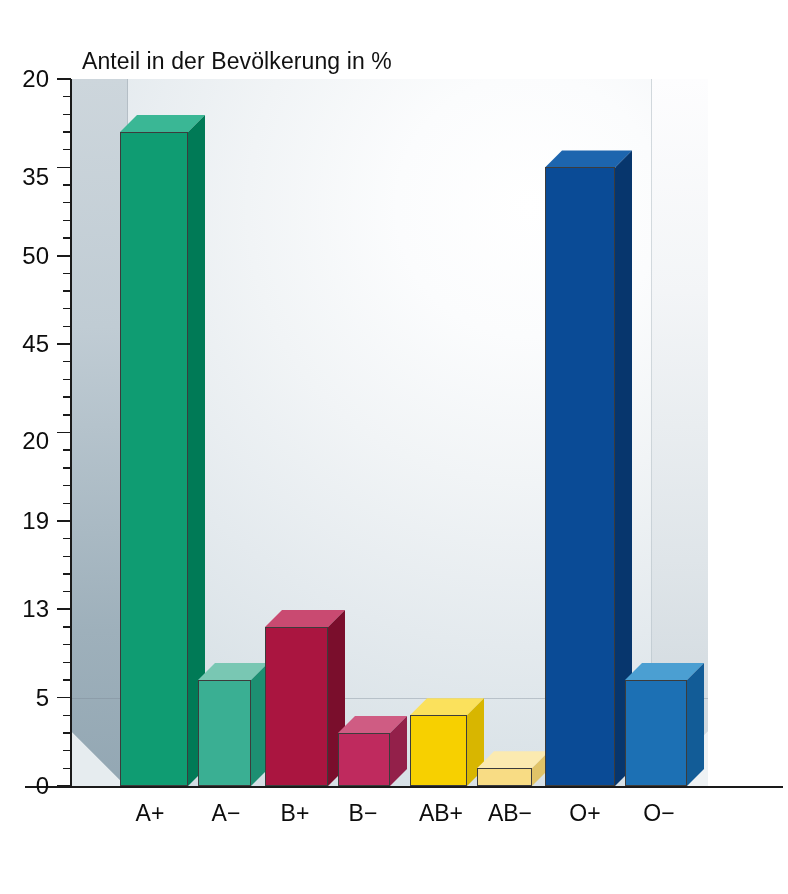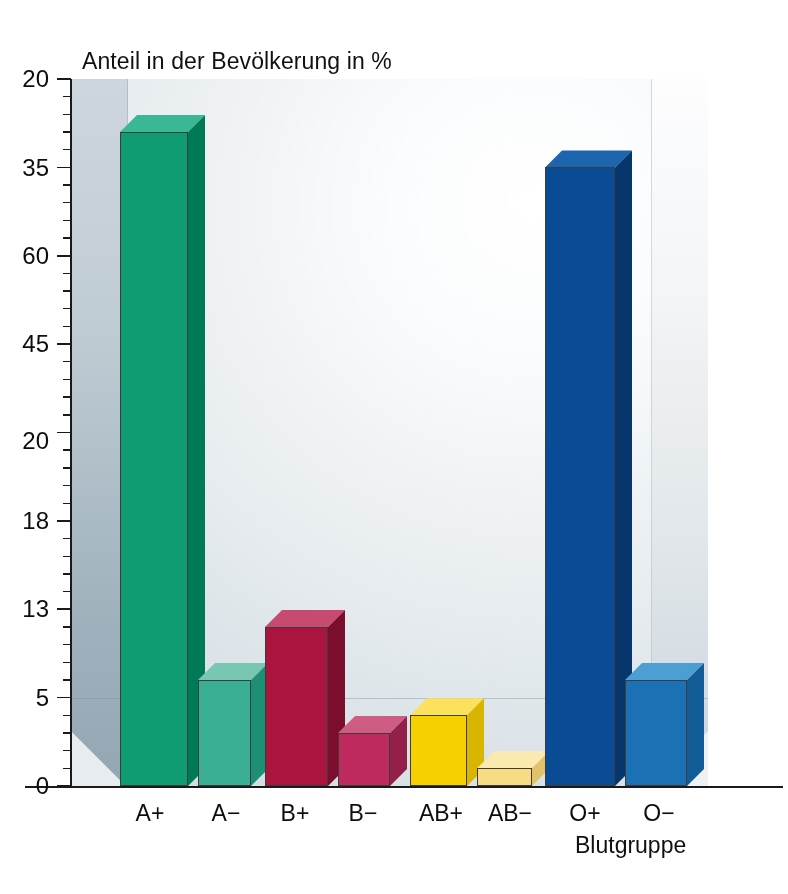--- a/index.html
+++ b/index.html
@@ -290,59 +290,58 @@
       <div class="tick-minor" style="top: 661.575px;"></div>
       <div class="tick-minor" style="top: 643.9px;"></div>
       <div class="tick-minor" style="top: 626.225px;"></div>
       <div class="tick-major" style="top: 608.45px;"></div>
       <div class="ylabel" style="top: 609.25px;">13</div>
       <div class="tick-minor" style="top: 590.875px;"></div>
       <div class="tick-minor" style="top: 573.2px;"></div>
       <div class="tick-minor" style="top: 555.525px;"></div>
       <div class="tick-minor" style="top: 537.85px;"></div>
       <div class="tick-major" style="top: 520.075px;"></div>
-      <div class="ylabel" style="top: 520.875px;">18</div>
+      <div class="ylabel" style="top: 520.875px;">19</div>
       <div class="tick-minor" style="top: 502.5px;"></div>
       <div class="tick-minor" style="top: 484.825px;"></div>
       <div class="tick-minor" style="top: 467.15px;"></div>
       <div class="tick-minor" style="top: 449.475px;"></div>
       <div class="tick-major" style="top: 431.7px;"></div>
       <div class="ylabel" style="top: 432.5px; margin-top: 8px;">20</div>
       <div class="tick-minor" style="top: 414.125px;"></div>
       <div class="tick-minor" style="top: 396.45px;"></div>
       <div class="tick-minor" style="top: 378.775px;"></div>
       <div class="tick-minor" style="top: 361.1px;"></div>
       <div class="tick-major" style="top: 343.325px;"></div>
       <div class="ylabel" style="top: 344.125px;">45</div>
       <div class="tick-minor" style="top: 325.75px;"></div>
       <div class="tick-minor" style="top: 308.075px;"></div>
       <div class="tick-minor" style="top: 290.4px;"></div>
       <div class="tick-minor" style="top: 272.725px;"></div>
       <div class="tick-major" style="top: 254.95px;"></div>
-      <div class="ylabel" style="top: 255.75px;">60</div>
+      <div class="ylabel" style="top: 255.75px;">50</div>
       <div class="tick-minor" style="top: 237.375px;"></div>
       <div class="tick-minor" style="top: 219.7px;"></div>
       <div class="tick-minor" style="top: 202.025px;"></div>
       <div class="tick-minor" style="top: 184.35px;"></div>
       <div class="tick-major" style="top: 166.575px;"></div>
-      <div class="ylabel" style="top: 168px; text-align: center;">35</div>
+      <div class="ylabel" style="top: 177px; text-align: center;">35</div>
       <div class="tick-minor" style="top: 149px;"></div>
       <div class="tick-minor" style="top: 131.325px;"></div>
       <div class="tick-minor" style="top: 113.65px;"></div>
       <div class="tick-minor" style="top: 95.975px;"></div>
       <div class="tick-major" style="top: 78.2px;"></div>
       <div class="ylabel" style="top: 79px;">20</div>
     </div>
 
   <div id="xlabels">
       <div class="xlabel" style="left: 150px;">A+</div>
       <div class="xlabel" style="left: 226px;">A−</div>
       <div class="xlabel" style="left: 295px;">B+</div>
       <div class="xlabel" style="left: 363px;">B−</div>
       <div class="xlabel" style="left: 441px;">AB+</div>
       <div class="xlabel" style="left: 510px;">AB−</div>
       <div class="xlabel" style="left: 585px;">O+</div>
       <div class="xlabel" style="left: 659px;">O−</div>
     </div>
 
-  <div class="xaxis-title">Blutgruppe</div>
 
 </div>
 
 </body></html>

